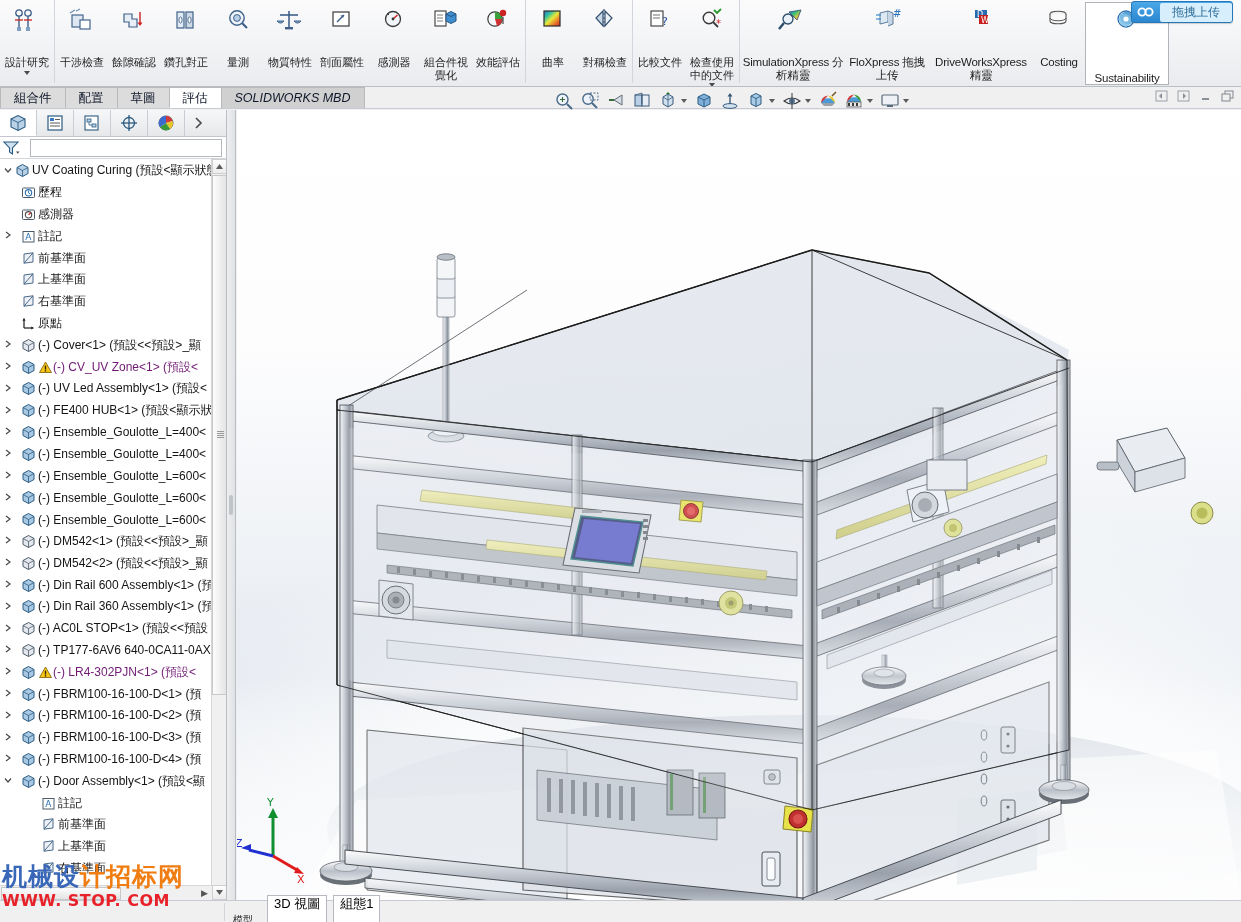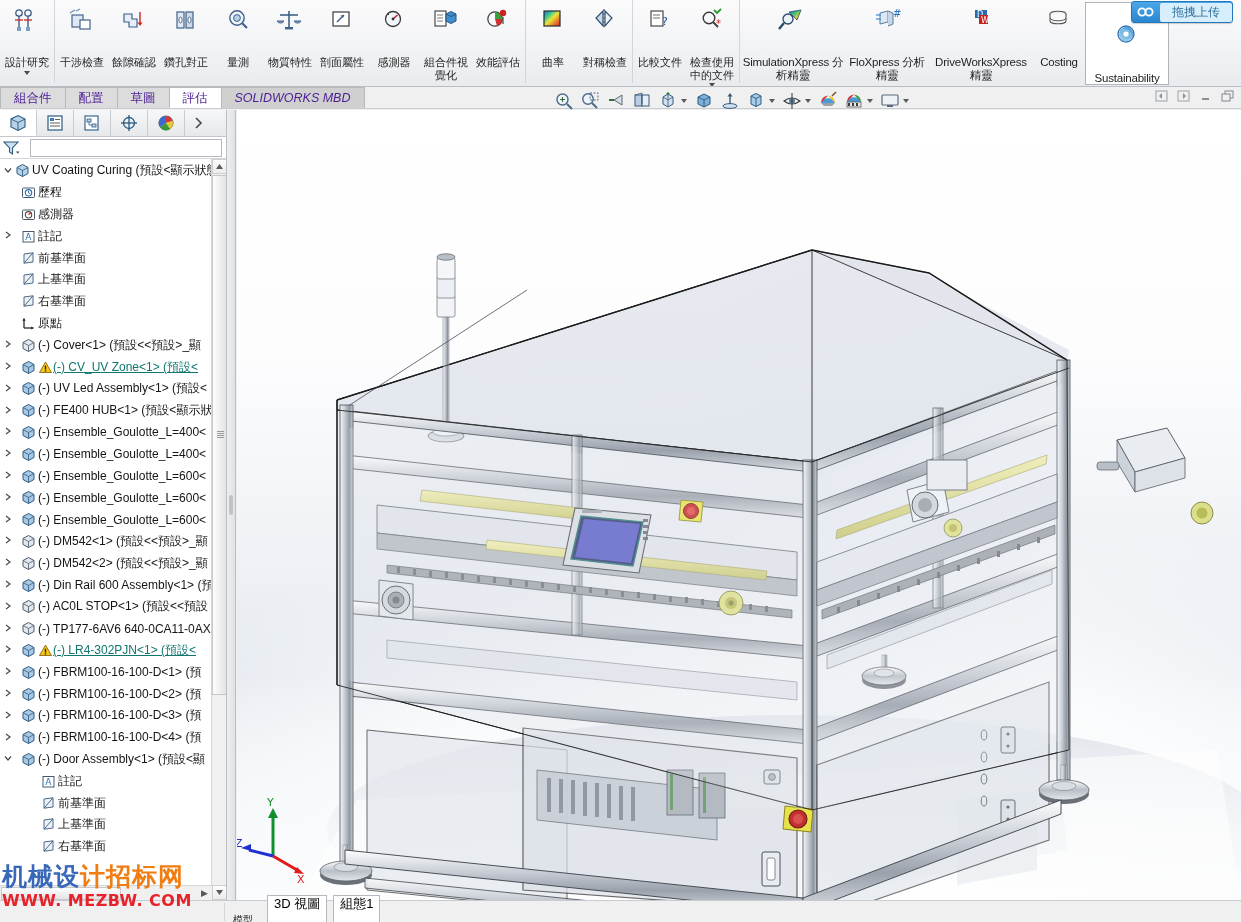--- a/index.html
+++ b/index.html
@@ -40,21 +40,21 @@
     align-items: center;
     padding-top: 4px;
     cursor: default;
   }
   .ritem.wide { width: 84px; }
   .ritem.xwide { width: 104px; }
   .ritem.boxed {
     border: 1px solid #b0b4ba;
     background: #ffffff;
     height: 83px;
-    justify-content: flex-end;
+    justify-content: space-between;
   }
   .ricon { height: 30px; display: flex; align-items: center; justify-content: center; }
   .rlabel {
     font-size: 11px;
     color: #1d1d1d;
     text-align: center;
     line-height: 12.5px;
     margin-top: 20px;
     max-width: 100%;
     word-wrap: break-word;
@@ -96,21 +96,21 @@
     position: absolute; left: 0; top: 87px;
     width: 1241px; height: 22px;
     background: #f0f0f0;
     border-bottom: 1px solid #c8ccd2;
     display: flex; align-items: flex-end;
   }
   .tab {
     height: 21px;
     padding: 0 13px;
     font-size: 12.5px;
-    color: #4c1d95;
+    color: #0f172a;
     line-height: 21px;
     background: #dcdcdc;
     border: 1px solid #b9b9b9;
     border-bottom: none;
     margin-right: -1px;
     cursor: default;
   }
   .tab.active { background: #ffffff; border-bottom: 1px solid #ffffff; }
   .tab.mbd { background: #d0d0d0; font-style: italic; }
 
@@ -185,21 +185,21 @@
   }
   .texp {
     width: 11px; flex: 0 0 11px;
     font-size: 9px; color: #555;
     text-align: center;
   }
   .tindent { flex: 0 0 auto; }
   .ticon { width: 19px; flex: 0 0 19px; display:flex;align-items:center;justify-content:center;}
   .twarn { width: 15px; flex: 0 0 15px; display:flex;align-items:center;justify-content:center;}
   .tlabel { overflow: hidden; text-overflow: clip; }
-  .tlabel.warnclr { color: #0f766e; text-decoration: underline; }
+  .tlabel.warnclr { color: #701a75; }
 
   
   .tscroll {
     position: absolute; right: 0; top: 0;
     width: 15px; height: 100%;
     background: #f0f0f0;
     border-left: 1px solid #d6d6d6;
   }
   .tsc-up, .tsc-dn {
     position:absolute; left:0; width:15px;height:15px;
@@ -501,21 +501,21 @@
       <div class="ritem wide">
         <div class="ricon">
           <svg width="30" height="26" viewBox="0 0 30 26">
             <path d="M8 5 l8 -2 v11 l-8 2 z" fill="#dde8f2" stroke="#5b7c9c" stroke-width="1"></path>
             <path d="M16 3 l5 2 v11 l-5 2" fill="#c6d6e6" stroke="#5b7c9c" stroke-width="1"></path>
             <line x1="4" y1="7" x2="9" y2="7" stroke="#3a8ad0" stroke-width="1.2"></line>
             <line x1="4" y1="11" x2="9" y2="11" stroke="#3a8ad0" stroke-width="1.2"></line>
             <text x="21" y="9" font-size="10" fill="#2a6fc0" font-family="DejaVu Sans">#</text>
           </svg>
         </div>
-        <div class="rlabel lat">FloXpress 分析精靈</div>
+        <div class="rlabel lat">FloXpress 拖拽上传</div>
       </div>
       <div class="ritem xwide">
         <div class="ricon">
           <svg width="30" height="26" viewBox="0 0 30 26">
             <rect x="9" y="2" width="12" height="8" fill="#2a6ab0"></rect>
             <text x="11" y="9" font-size="8" fill="#fff" font-family="DejaVu Sans">D</text>
             <rect x="13" y="7" width="9" height="9" fill="#c81f1f"></rect>
             <text x="15" y="15" font-size="8" fill="#fff" font-family="DejaVu Sans">W</text>
           </svg>
         </div>
@@ -994,20 +994,33 @@
                 <path d="M2 1 l4 3 l-4 3" fill="none" stroke="#4a4a4a" stroke-width="1.2"></path>
               </svg></div>
             <div class="tindent" style="width: 6px;"></div>
             <div class="ticon">
               <svg width="15" height="15" viewBox="0 0 15 15">
                 <path d="M2 4.5 L7.5 1.5 L13 4.5 L13 10.5 L7.5 13.5 L2 10.5 Z" fill="#a8c8e4" stroke="#2a5a80" stroke-width="1"></path>
                 <path d="M2 4.5 L7.5 7.5 L13 4.5 M7.5 7.5 L7.5 13.5" fill="none" stroke="#2a5a80" stroke-width=".8"></path>
               </svg>
             </div>
             <div class="tlabel">(-) Din Rail 600 Assembly&lt;1&gt; (預</div>
+          </div>
+          <div class="trow">
+            <div class="texp"><svg width="8" height="8" viewBox="0 0 8 8">
+                <path d="M2 1 l4 3 l-4 3" fill="none" stroke="#4a4a4a" stroke-width="1.2"></path>
+              </svg></div>
+            <div class="tindent" style="width: 6px;"></div>
+            <div class="ticon">
+              <svg width="15" height="15" viewBox="0 0 15 15">
+                <path d="M2 4.5 L7.5 1.5 L13 4.5 L13 10.5 L7.5 13.5 L2 10.5 Z" fill="#a8c8e4" stroke="#2a5a80" stroke-width="1"></path>
+                <path d="M2 4.5 L7.5 7.5 L13 4.5 M7.5 7.5 L7.5 13.5" fill="none" stroke="#2a5a80" stroke-width=".8"></path>
+              </svg>
+            </div>
+            <div class="tlabel">(-) Din Rail 360 Assembly&lt;1&gt; (預</div>
           </div>
           <div class="trow">
             <div class="texp"><svg width="8" height="8" viewBox="0 0 8 8">
                 <path d="M2 1 l4 3 l-4 3" fill="none" stroke="#4a4a4a" stroke-width="1.2"></path>
               </svg></div>
             <div class="tindent" style="width: 6px;"></div>
             <div class="ticon">
               <svg width="15" height="15" viewBox="0 0 15 15">
                 <path d="M2 4.5 L7.5 1.5 L13 4.5 L13 10.5 L7.5 13.5 L2 10.5 Z" fill="#e4e8ee" stroke="#4a5a6a" stroke-width="1"></path>
                 <path d="M2 4.5 L7.5 7.5 L13 4.5 M7.5 7.5 L7.5 13.5" fill="none" stroke="#4a5a6a" stroke-width=".8"></path>
@@ -1509,21 +1522,21 @@
         <path d="M10 54 l10 -4 l0 7 z" fill="#1f2fd0"></path>
         <text x="4" y="53" font-size="11" fill="#1f2fd0" font-family="DejaVu Sans">Z</text>
       </svg>
     </div>
   </div>
 
   <div class="watermark">
     <div class="wm-top">
       <span style="color:#3a68b8">机械设</span><span style="color:#f07d12">计招标网</span>
     </div>
-    <div class="wm-bot">WWW. MEZBW. COM</div>
+    <div class="wm-bot">WWW. STOP. COM</div>
   </div>
 
   <div class="statusbar">
     <div class="sb-cell" style="width:225px"></div>
     <div class="sb-cell" style="border-right:none">模型</div>
     <div class="sb-box">3D 視圖</div>
     <div class="sb-box">組態1</div>
   </div>
 
 </div>

